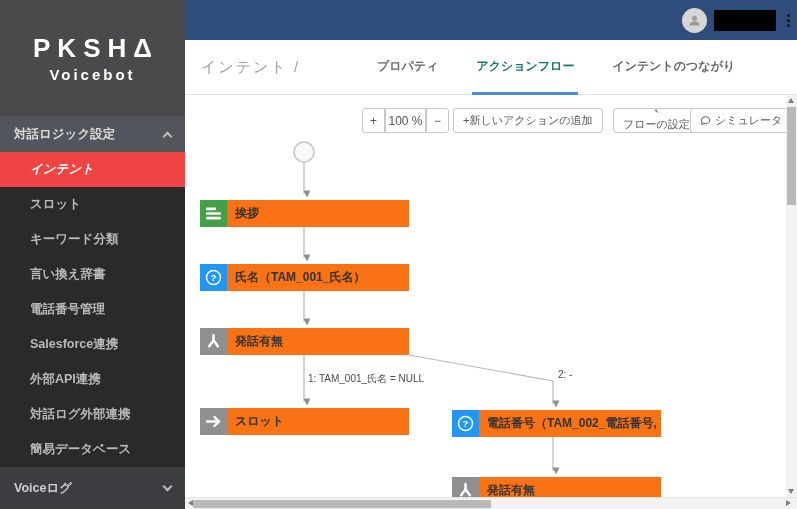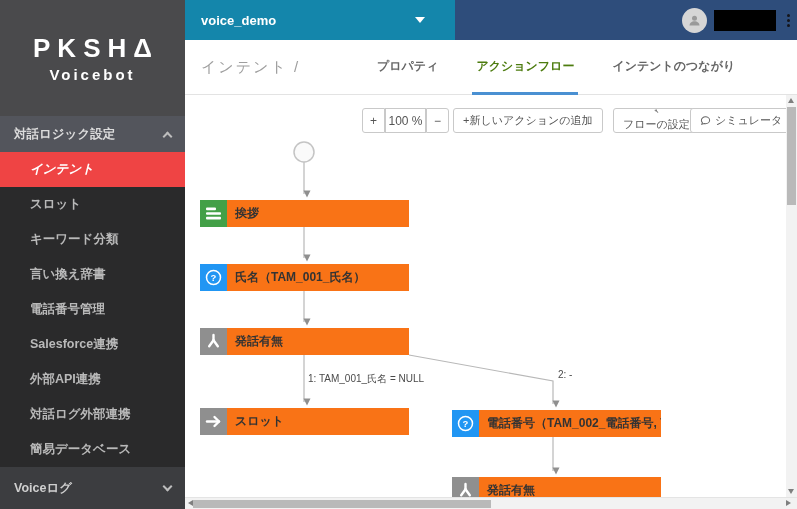--- a/index.html
+++ b/index.html
@@ -36,21 +36,21 @@
   #kebab { width:10px; height:22px; display:flex; flex-direction:column; align-items:center; justify-content:center; gap:2px; cursor:pointer; }
   #kebab i { width:3px; height:3px; background:#15151a; border-radius:50%; display:block; }
 
   
   #header { position:absolute; left:185px; top:40px; width:628px; height:55px; background:#fff; border-bottom:1px solid #e3e3e3; }
   #breadcrumb { position:absolute; left:16px; top:0; height:55px; display:flex; align-items:center;
     color:#9e9e9e; font-size:15px; letter-spacing:2px; }
   #tabs { position:absolute; left:188px; top:0; height:55px; display:flex; gap:30px; }
   .tab { height:55px; display:flex; align-items:center; font-size:12px; font-weight:bold; color:#666;
     cursor:pointer; padding:0 4px; border-bottom:3px solid transparent; }
-  .tab.active { color:#4d7c0f; border-bottom-color:#4a90d2; }
+  .tab.active { color:#0f766e; border-bottom-color:#4a90d2; }
 
   
   #canvas { position:absolute; left:185px; top:95px; width:601px; height:402px; background:#fff; overflow:hidden; }
   #flow-svg { position:absolute; left:0; top:0; }
   #toolbar { position:absolute; left:0; top:13px; width:601px; height:25px; }
   #zoom-group { position:absolute; left:177px; top:0; height:25px; display:flex; }
   #zoom-group .zcell { height:25px; border:1px solid #c9c9c9; background:#fff; display:flex; align-items:center;
     justify-content:center; font-size:12px; color:#555; }
   #zoom-plus { width:23px; border-radius:3px 0 0 3px; cursor:pointer; }
   #zoom-level { width:41px; border-left:none; border-right:none; font-size:11px; }
@@ -120,24 +120,20 @@
     <span>簡易データベース</span>
     </div>
 
   <div class="nav-section" id="section-bottom">
     <span>Voiceログ</span>
     <span class="chev down"></span>
   </div>
 </div>
 
 <div id="topbar">
-  <div id="project-select">
-    <span class="name">voice_demo</span>
-    <span class="tri-down"></span>
-  </div>
   <div id="user-area">
     <div id="avatar">
       <svg width="15" height="15" viewBox="0 0 24 24">
         <circle cx="12" cy="8.5" r="4" fill="#9a9a9a"></circle>
         <path d="M4,20 c0-4.4,3.6-7,8-7s8,2.6,8,7z" fill="#9a9a9a"></path>
       </svg>
     </div>
     <div id="redacted"></div>
     <div id="kebab">
         <i></i>

